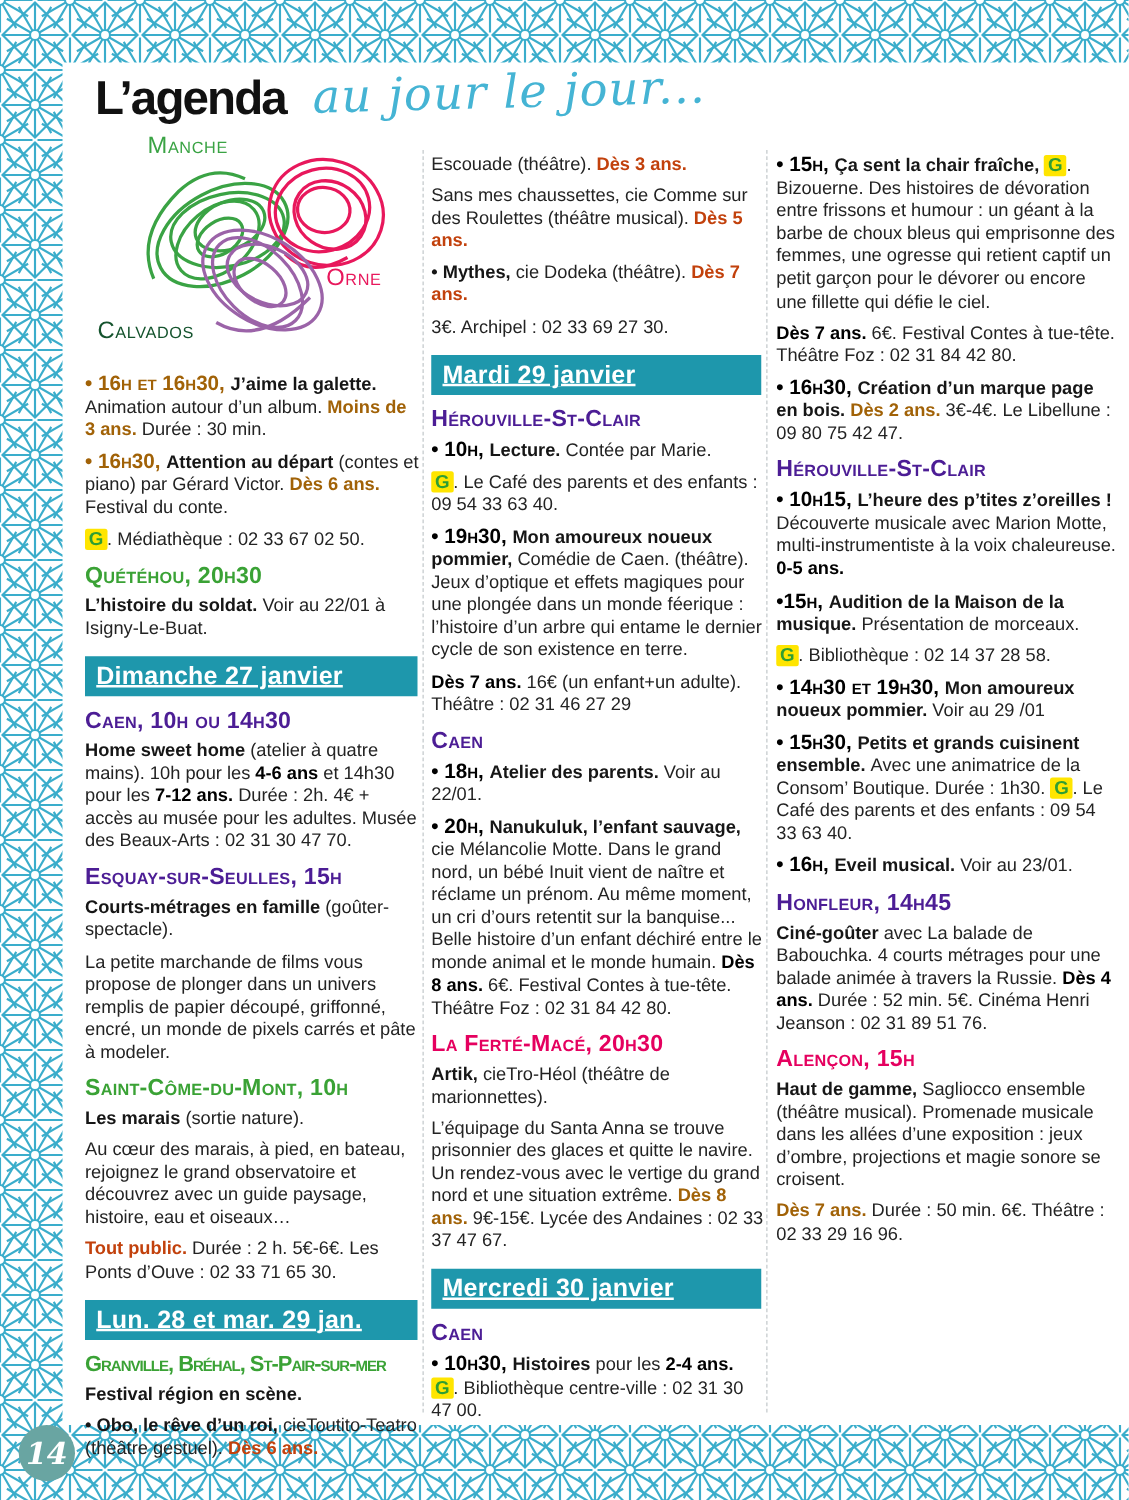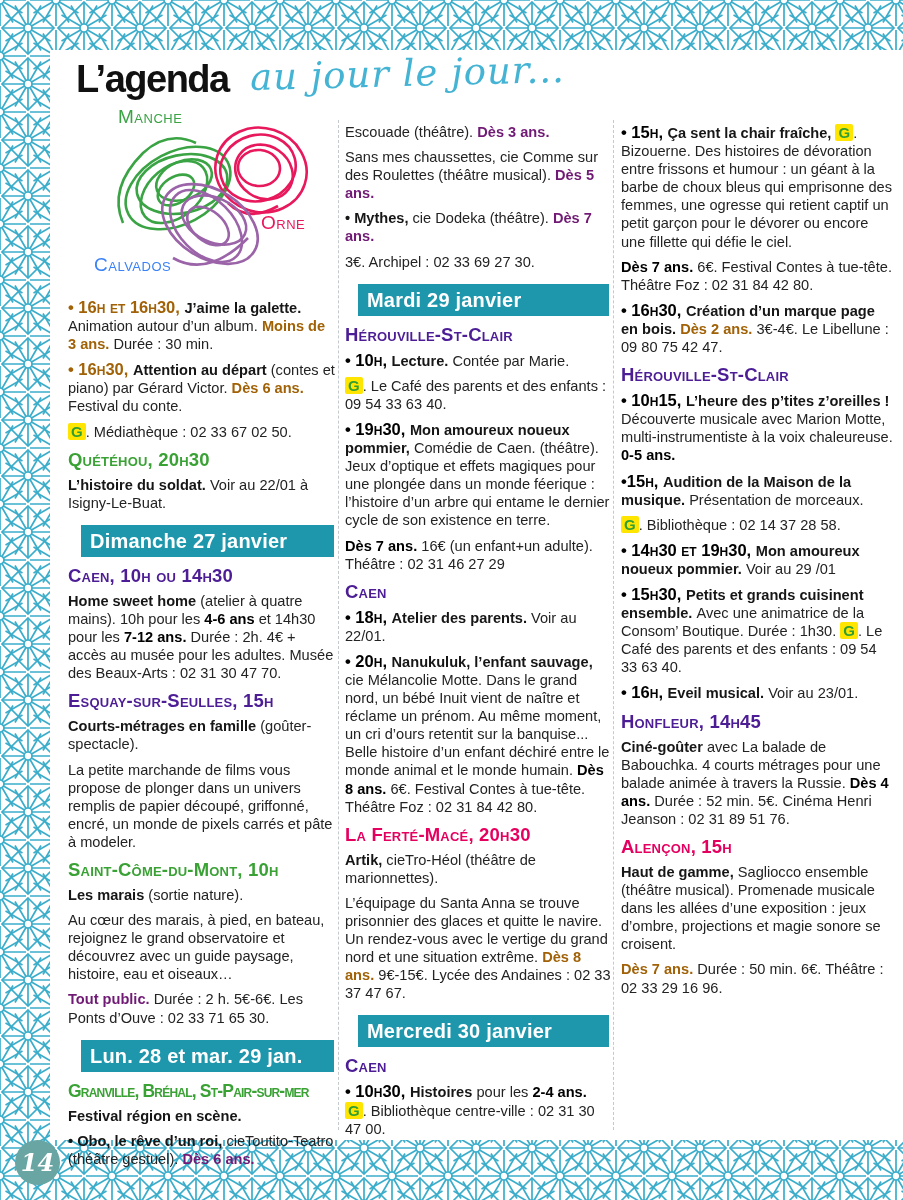--- a/index.html
+++ b/index.html
@@ -23,49 +23,49 @@
   }
 
   
   .map-wrap{position:absolute;left:78px;top:108px;width:262px;height:180px;}
   .map-label{
     position:absolute;font-weight:normal;font-variant:small-caps;
     font-size:19px;letter-spacing:.5px;white-space:nowrap;
   }
   .map-label.green{color:#3aa344;left:40px;top:-2px;}
   .map-label.pink{color:#e8185c;left:183px;top:104px;}
-  .map-label.purple{color:#3b82f6;left:16px;top:146px;}
+  .map-label.purple{color:#14532d;left:0px;top:146px;}
 
   
   .col{position:absolute;font-size:14.6px;line-height:18.1px;color:#232323;}
   #col1{left:68px;top:292px;width:268px;}
   #col2{left:345px;top:117px;width:266px;}
   #col3{left:621px;top:117px;width:272px;}
   .col-sep{position:absolute;top:120px;height:1010px;width:0;
     border-left:1px dashed #c3c9cc;}
   #sep1{left:338px;} #sep2{left:613px;}
 
   .block.para{margin:6px 0 7px;}
   .block.day{
     background:#1e97ac;color:#ffffff;font-weight:bold;
     font-size:20px;line-height:1;padding:6px 4px 6px 9px;
-    margin:13px 2px 7px 13px;letter-spacing:.2px;
+    margin:13px 2px 7px 0;letter-spacing:.2px;text-decoration:underline;
   }
   .block.venue{
     font-weight:bold;font-variant:small-caps;font-size:18.5px;
     line-height:20px;margin:9px 0 3px;letter-spacing:.2px;
   }
   .venue.green{color:#3aa235;}
   .venue.purple{color:#4c1d95;}
   .venue.pink{color:#e5005f;}
   .venue.cond{letter-spacing:-.8px;font-size:17.5px;white-space:nowrap;}
 
   .b{font-weight:bold;color:#161616;}
   .pink-b{color:#a16207;font-weight:bold;}
-  .green-b{color:#701a75;font-weight:bold;}
+  .green-b{color:#c2410c;font-weight:bold;}
   .purple-b{color:#000000;font-weight:bold;}
   .sc{font-variant:small-caps;font-size:16.5px;}
   .g-badge{
     background:#ffe500;color:#2f9e33;font-weight:bold;
     padding:0 3px;border-radius:2px;font-size:15px;
   }
 
   
   .page-num{
     position:absolute;left:15px;top:1140px;width:45px;height:45px;z-index:2;

